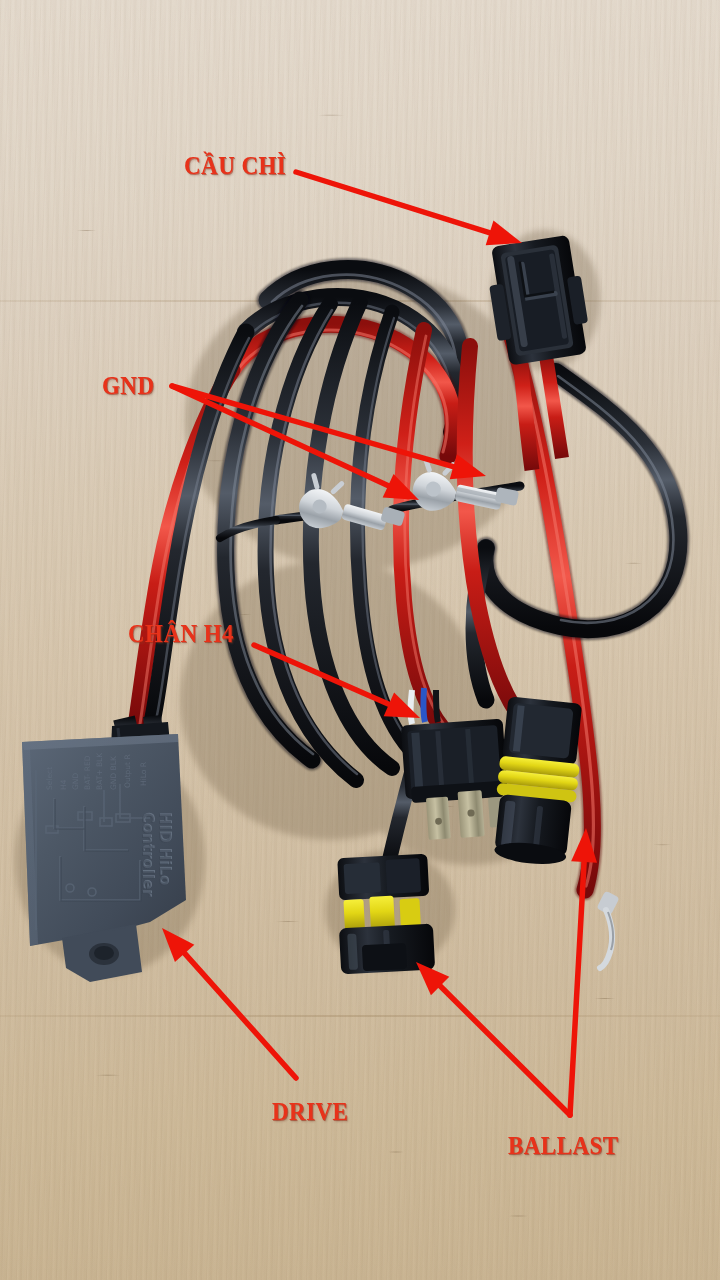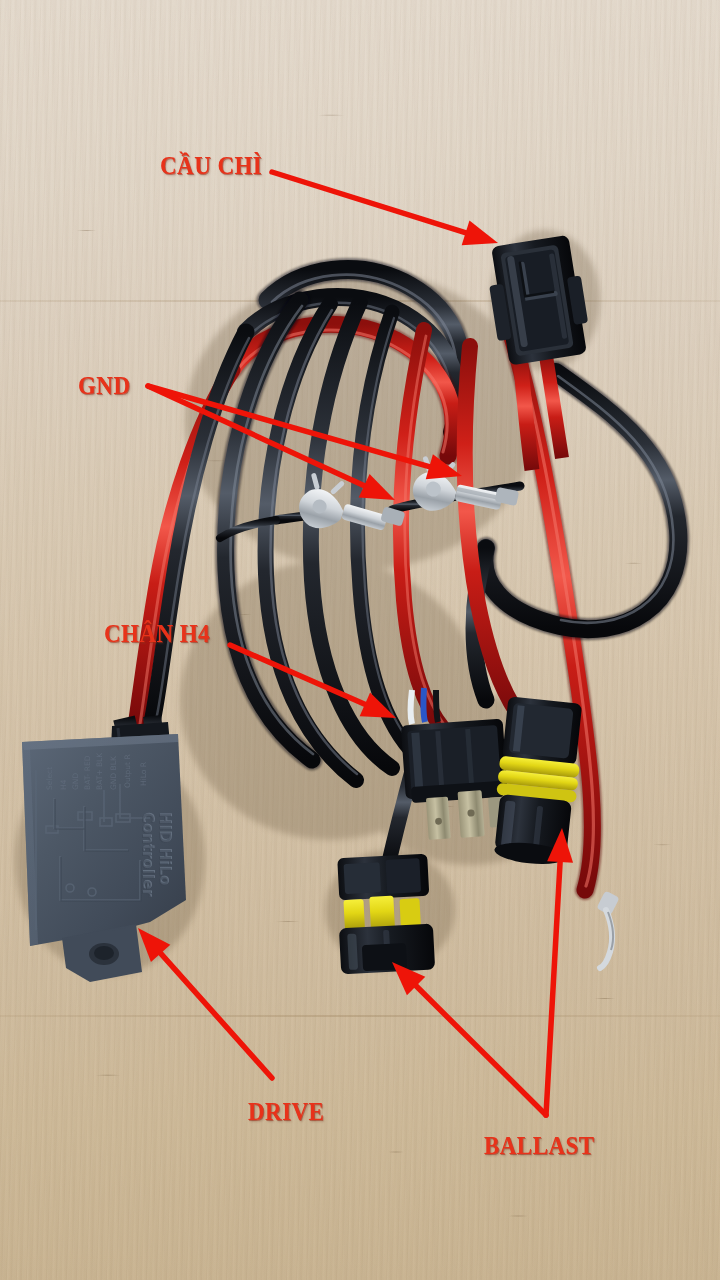--- a/index.html
+++ b/index.html
@@ -78,21 +78,21 @@
     left: 0; right: 0;
     height: 2px;
     background: linear-gradient(90deg, rgba(150,122,84,0.12), rgba(150,122,84,0.30), rgba(150,122,84,0.10));
   }
 
   
   #photo { position: absolute; inset: 0; }
   #photo svg { display: block; }
 
   
-  #annotations { position: absolute; inset: 0; }
+  #annotations { position: absolute; inset: 0; margin-left: 24px; }
 
   .ann-label {
     position: absolute;
     font-family: "Liberation Serif", serif;
     font-weight: bold;
     color: #e8321a;
     letter-spacing: 0.02em;
     white-space: nowrap;
     text-shadow:
       0.8px 0.8px 0px rgba(160,40,20,0.55),

